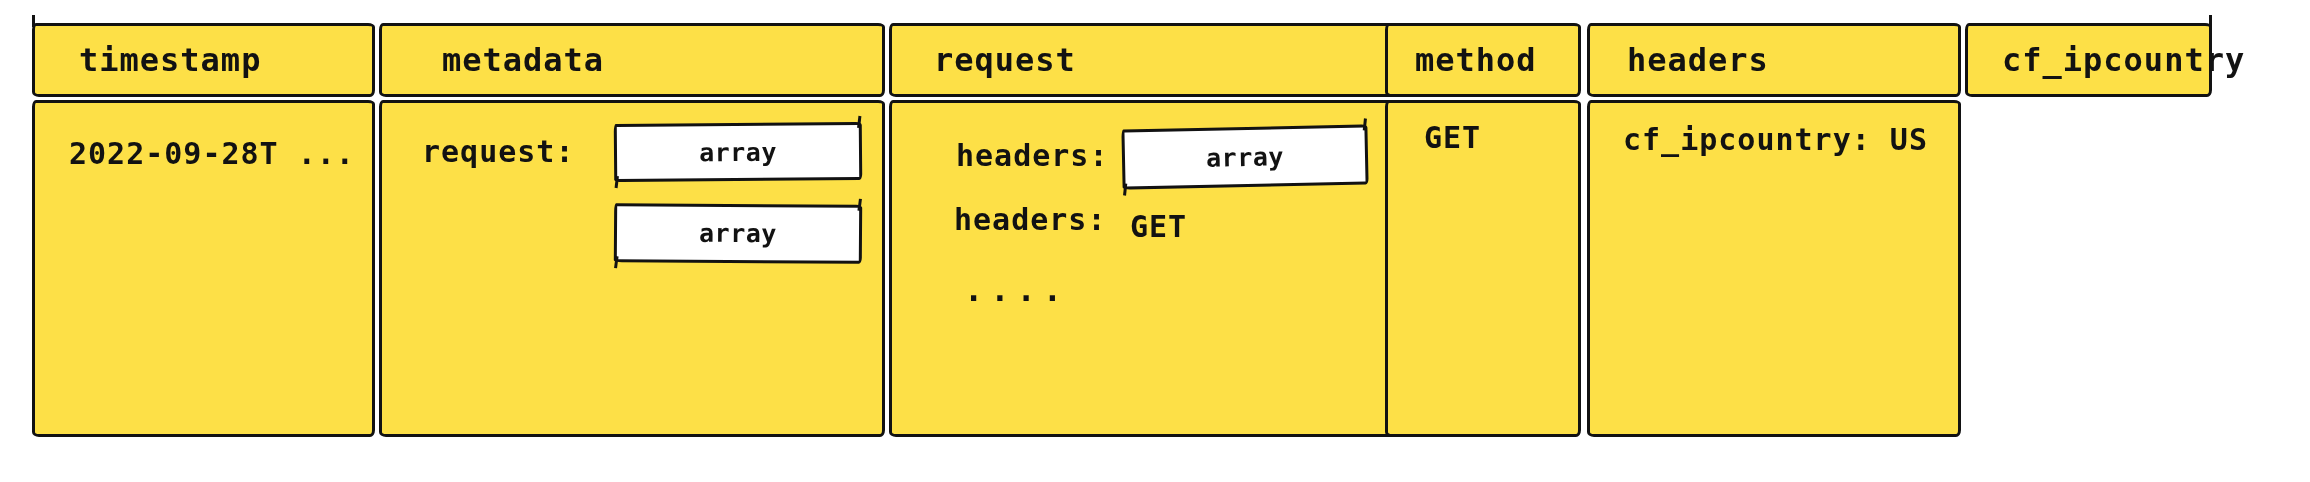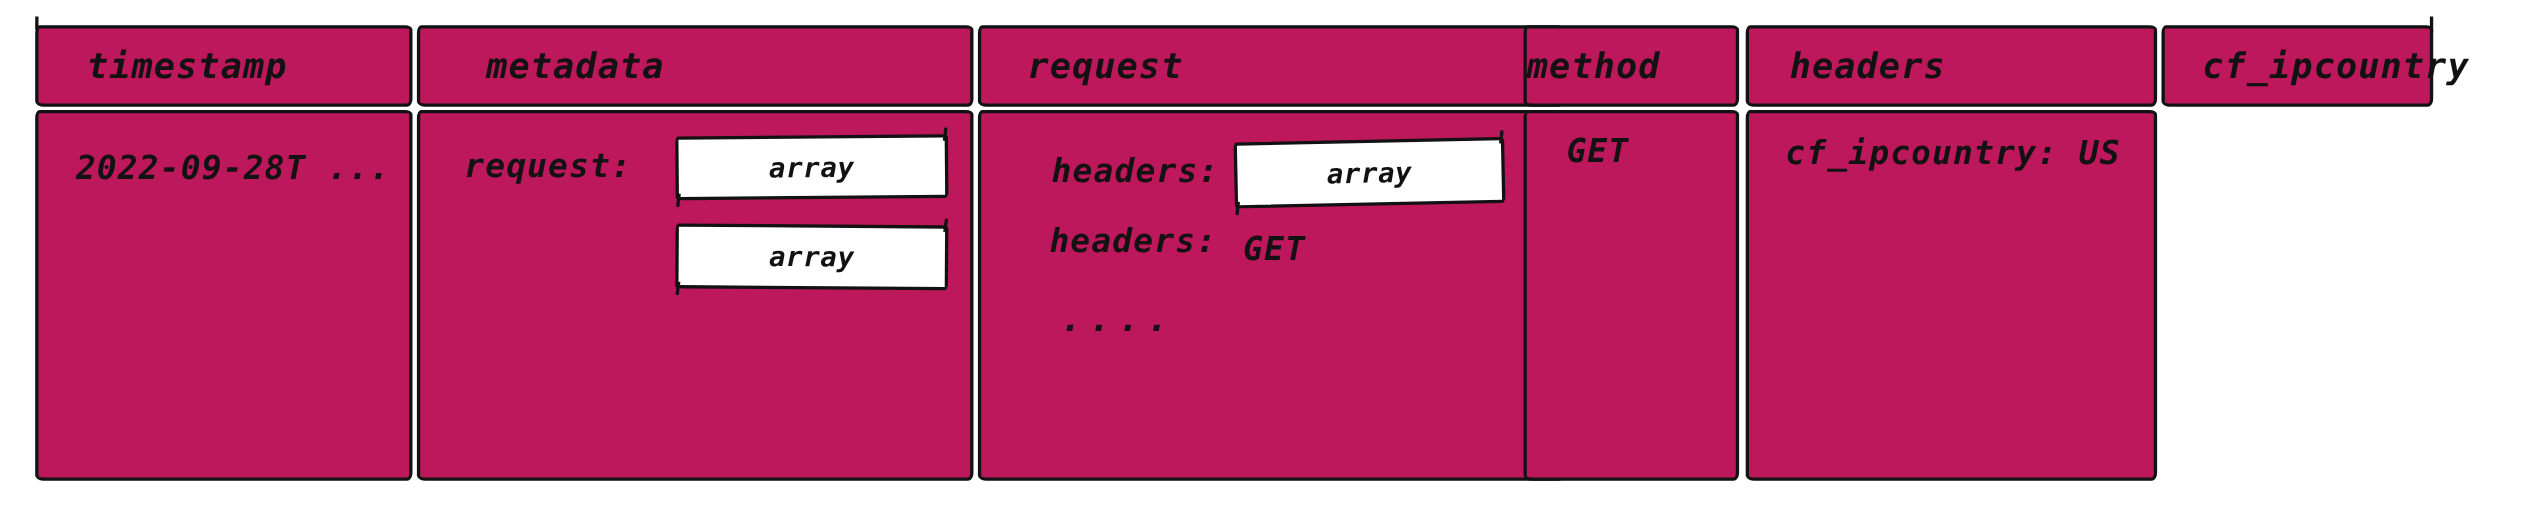--- a/index.html
+++ b/index.html
@@ -11,23 +11,22 @@
     font-family: "DejaVu Sans Mono", "Liberation Mono", monospace;
     color: #121212;
     overflow: hidden;
   }
   .col { position: absolute; top: 0; height: 482px; }
   .box {
     position: absolute;
     left: 0; right: 0;
     border: 3px solid #121212;
     box-sizing: border-box;
-    background: #be185d;
+    background: #fde047;
     border-radius: 4px 7px 5px 7px / 7px 4px 7px 5px;
-    font-style: italic;
   }
   .hdr { top: 23px; height: 74px; display: flex; align-items: center; }
   .bod { top: 100px; height: 337px; }
   .hdr-label {
     font-weight: 700;
     font-size: 32px;
     letter-spacing: 1px;
     white-space: nowrap;
   }
   .cell-text {
@@ -132,21 +131,21 @@
         <span class="array-text">array</span>
       </div>
       <span class="cell-text" style="left:62px;top:99px">headers:</span>
       <span class="cell-text" style="left:238px;top:106px">GET</span>
       <span class="dots" style="left:72px;top:182px">....</span>
     </div>
   </div>
 
   <div class="col" style="left:1385px;width:196px">
     <div class="box hdr">
-      <span class="hdr-label" style="">method</span>
+      <span class="hdr-label" style="padding-left:27px">method</span>
     </div>
     <div class="box bod">
       <span class="cell-text" style="left:36px;top:17px">GET</span>
     </div>
   </div>
 
   <div class="col" style="left:1587px;width:374px">
     <div class="box hdr">
       <span class="hdr-label" style="padding-left:37px">headers</span>
     </div>

